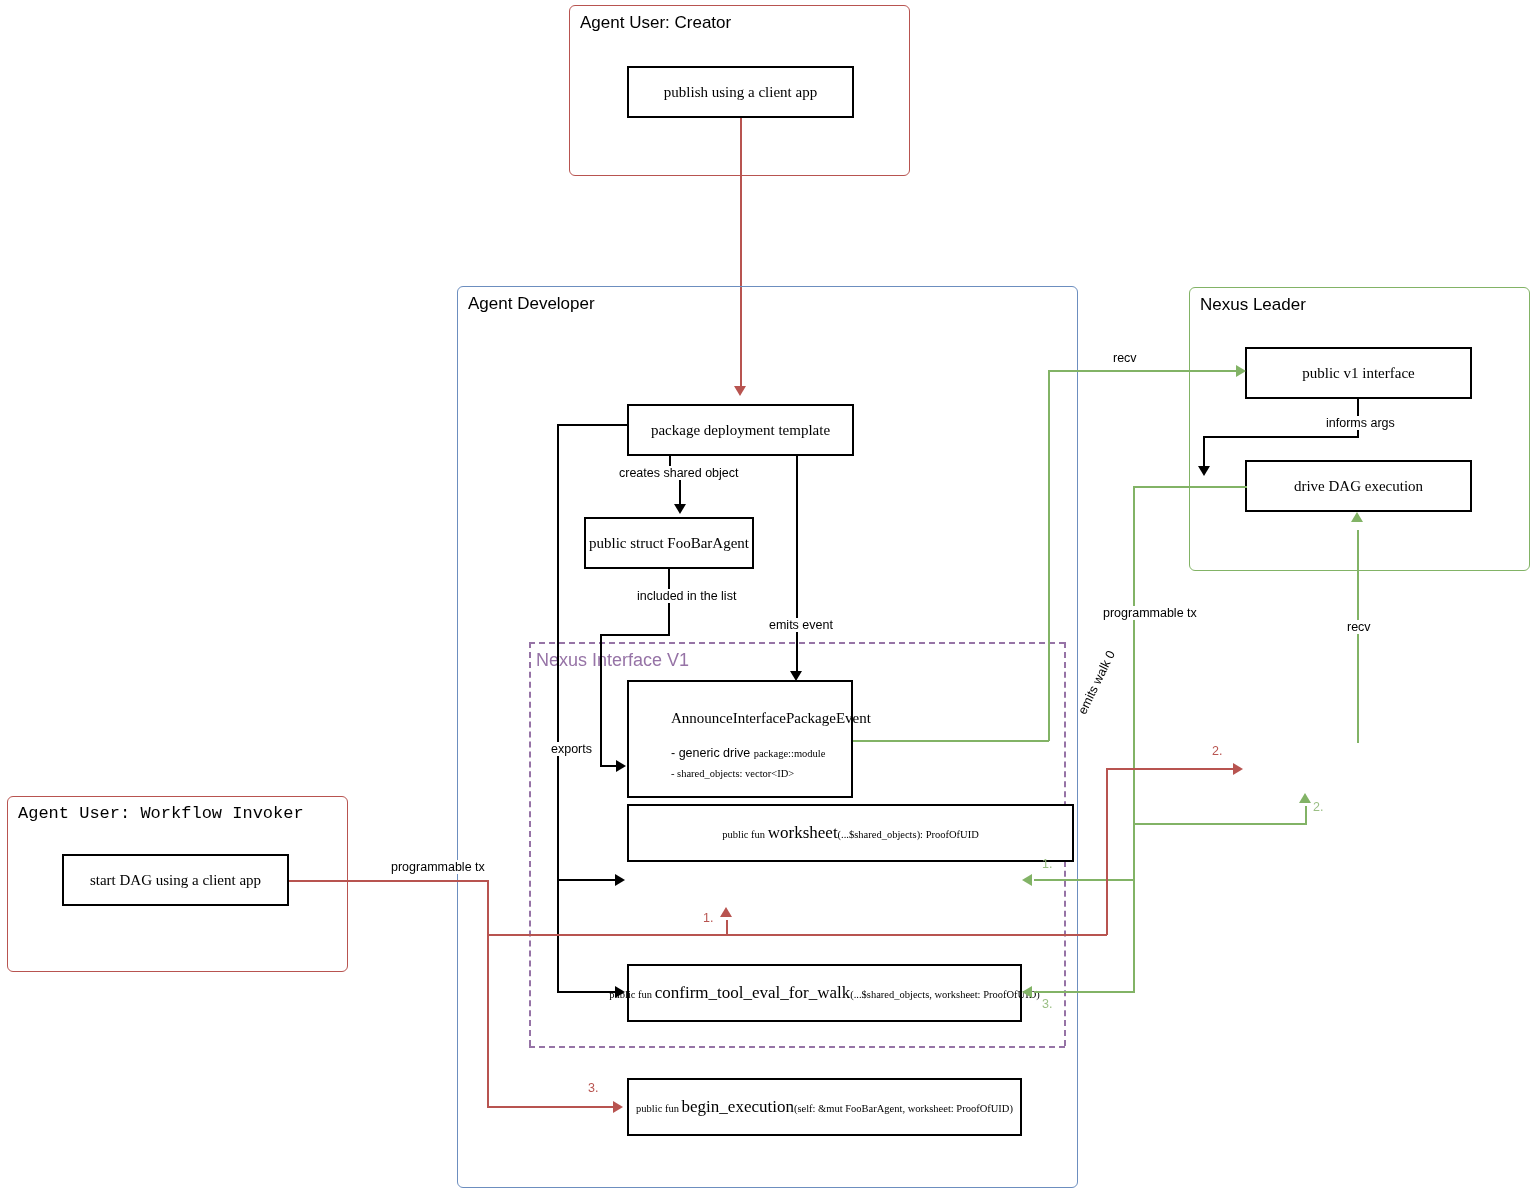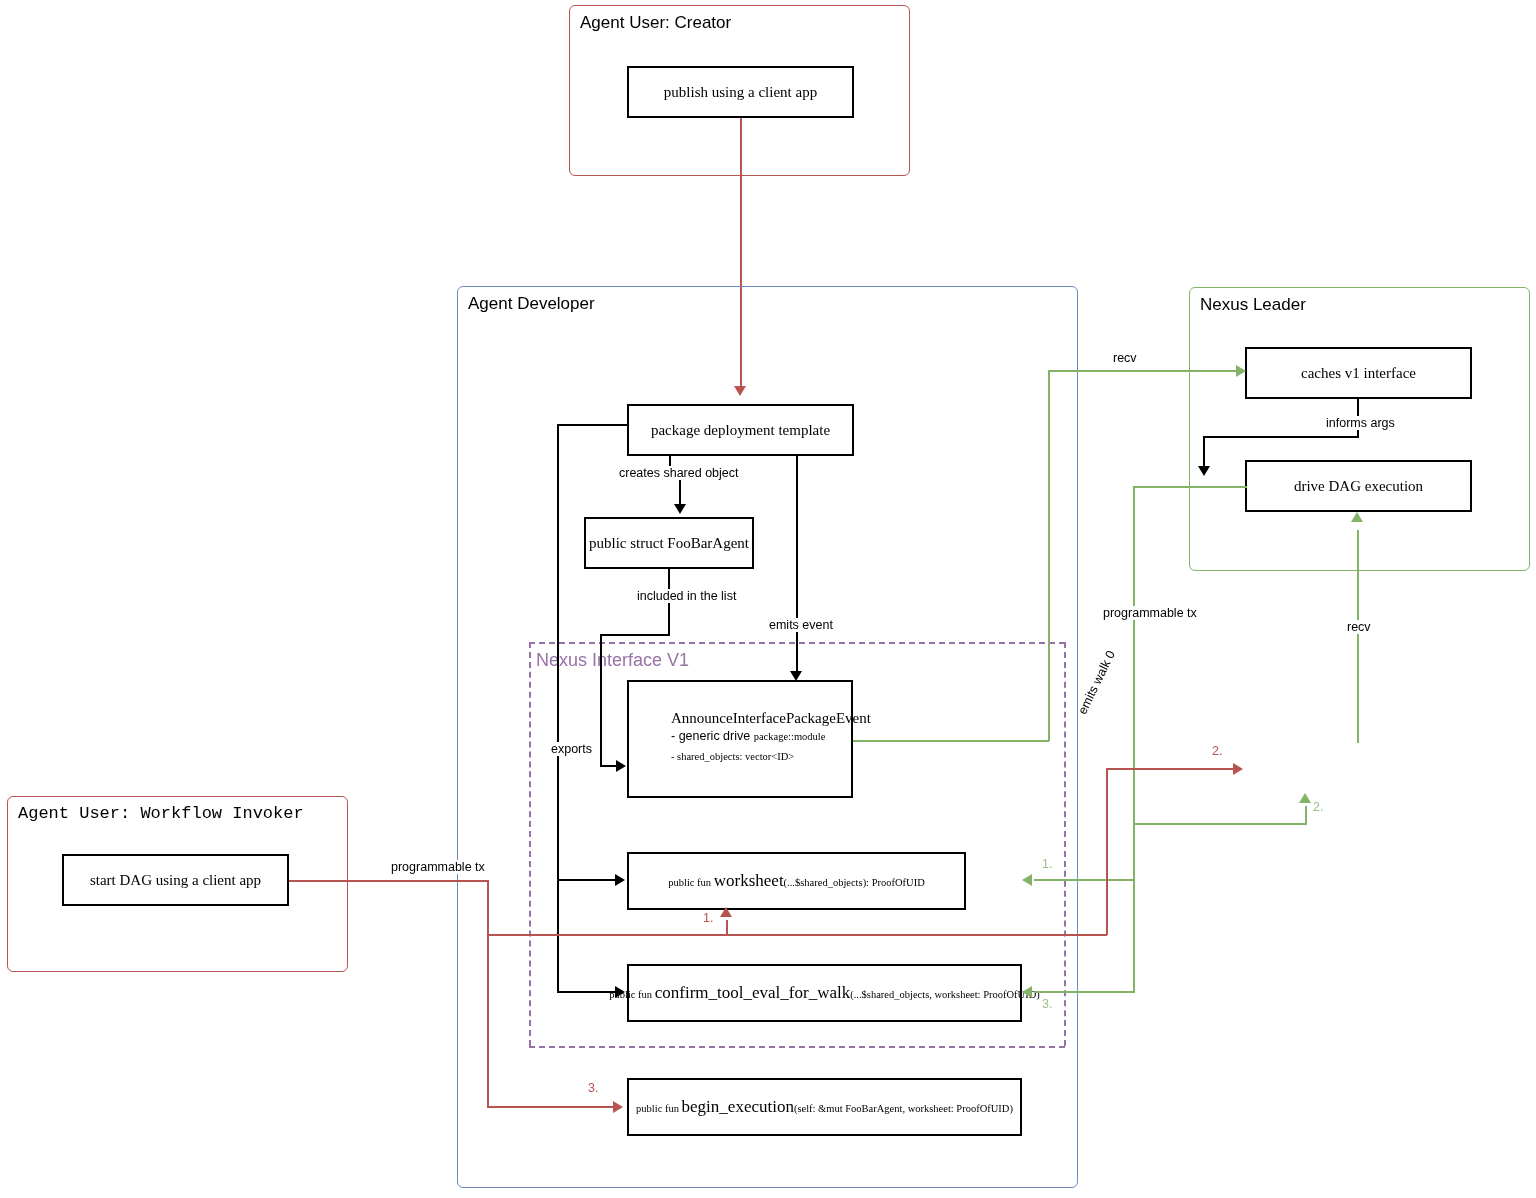--- a/index.html
+++ b/index.html
@@ -9,21 +9,21 @@
   .container{position:absolute;box-sizing:border-box;background:transparent;border-radius:6px;}
   .container > .ctitle{position:absolute;left:10px;top:7px;font-size:17px;color:#000;white-space:nowrap;}
 
   .node{position:absolute;box-sizing:border-box;border:2px solid #000;background:#fff;
         display:flex;align-items:center;justify-content:center;text-align:center;}
   .node .lbl{font-family:"Liberation Serif", serif;font-size:15px;color:#000;line-height:1.25;}
 
   .sans{font-family:"Liberation Sans", sans-serif;}
 
   .evt{align-items:flex-start;justify-content:flex-start;padding:28px 0 0 42px;text-align:left;}
-  .evt .t1{font-family:"Liberation Serif", serif;font-size:15px;color:#000;display:block;margin-bottom:2px;}
+  .evt .t1{font-family:"Liberation Serif", serif;font-size:15px;color:#000;display:block;margin-bottom:19px;}
   .evt .t2{font-family:"Liberation Sans", sans-serif;font-size:12.5px;color:#000;display:block;margin-bottom:8px;}
   .evt .t2 .mono{font-family:"Liberation Serif", serif;font-size:10.5px;}
   .evt .t3{font-family:"Liberation Serif", serif;font-size:10.5px;color:#000;display:block;}
 
   .fnrow{font-family:"Liberation Serif", serif;color:#000;white-space:nowrap;}
   .fnrow .kw{font-size:10.5px;}
   .fnrow .nm{font-size:17px;}
   .fnrow .ar{font-size:10.5px;}
 
   .edge{position:absolute;background:#000;}
@@ -129,40 +129,40 @@
   <div class="edge blk h" style="left:557px;top:424px;width:71px;"></div>
   <div class="edge blk v" style="left:557px;top:424px;height:457px;"></div>
   <div class="edge blk h" style="left:557px;top:879px;width:60px;"></div>
   <div class="arr right" style="left:615px;top:874px;"></div>
   <div class="etxt" style="left:548px;top:742px;">exports</div>
 
   <div class="edge blk v" style="left:557px;top:879px;height:114px;"></div>
   <div class="edge blk h" style="left:557px;top:991px;width:60px;"></div>
   <div class="arr right" style="left:615px;top:986px;"></div>
 
-  <div class="node" style="left:627px;top:852px;width:339px;height:58px;">
+  <div class="node" style="left:627px;top:804px;width:447px;height:58px;">
     <span class="fnrow">
       <span class="kw">public fun </span><span class="nm">worksheet</span><span class="ar">(...$shared_objects): ProofOfUID</span>
     </span>
   </div>
 
   <div class="node" style="left:627px;top:964px;width:395px;height:58px;">
     <span class="fnrow">
       <span class="kw">public fun </span><span class="nm">confirm_tool_eval_for_walk</span><span class="ar">(...$shared_objects, worksheet: ProofOfUID)</span>
     </span>
   </div>
 
   <div class="node" style="left:627px;top:1078px;width:395px;height:58px;">
     <span class="fnrow">
       <span class="kw">public fun </span><span class="nm">begin_execution</span><span class="ar">(self: &amp;mut FooBarAgent, worksheet: ProofOfUID)</span>
     </span>
   </div>
 
   <div class="node" style="left:1245px;top:347px;width:227px;height:52px;">
-    <span class="lbl sans">caches v1 interface</span>
+    <span class="lbl sans">public v1 interface</span>
   </div>
 
   <div class="node" style="left:1245px;top:460px;width:227px;height:52px;">
     <span class="lbl sans">drive DAG execution</span>
   </div>
 
   <div class="edge blk v" style="left:1357px;top:399px;height:39px;"></div>
   <div class="edge blk h" style="left:1203px;top:436px;width:156px;"></div>
   <div class="edge blk v" style="left:1203px;top:436px;height:32px;"></div>
   <div class="arr down" style="left:1198px;top:466px;"></div>

